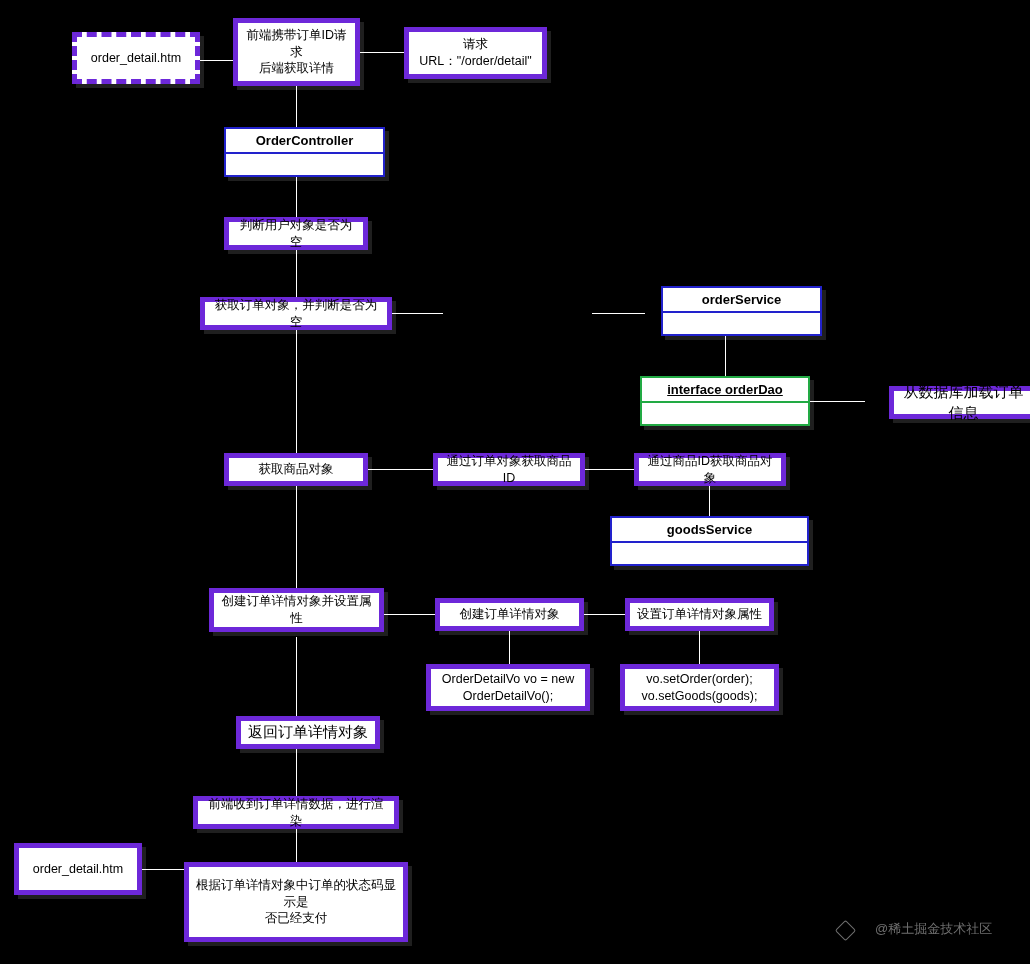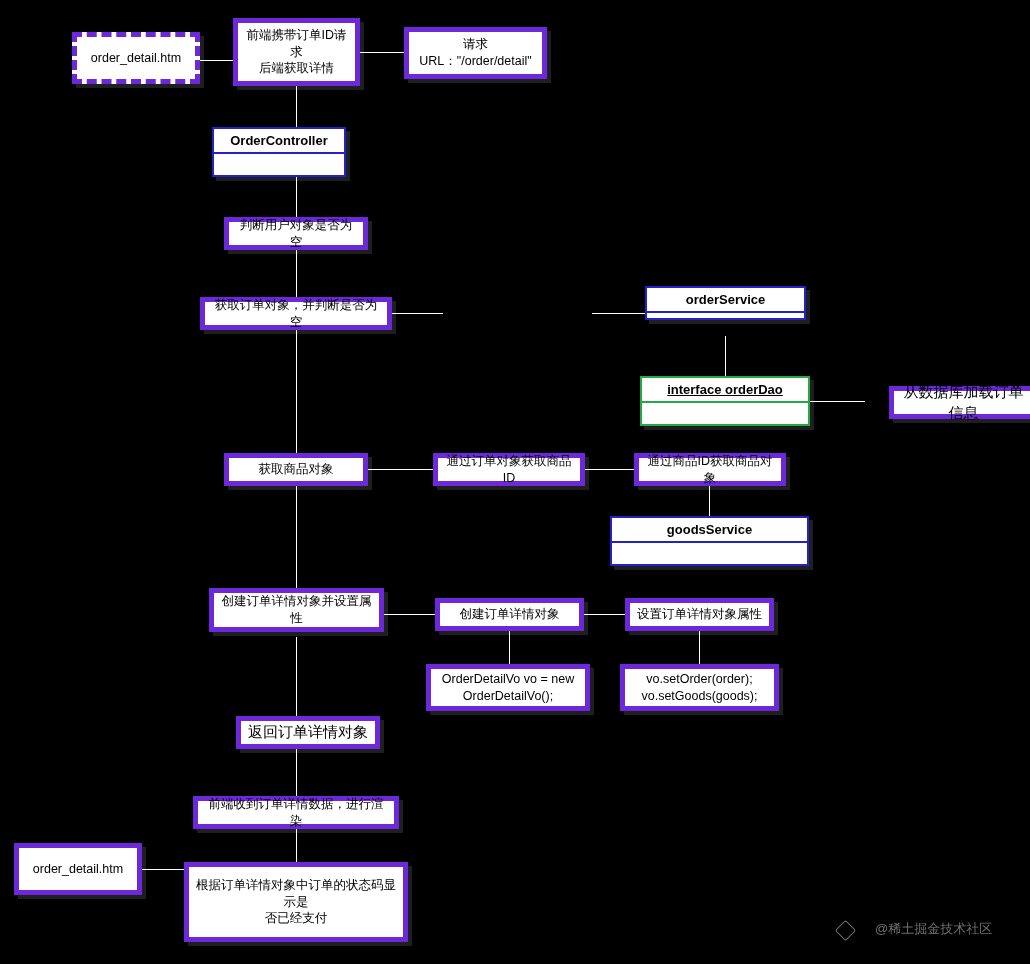--- a/index.html
+++ b/index.html
@@ -121,25 +121,25 @@
     <div class="node shadow" style="left: 625px; top: 598px; width: 149px; height: 33px; font-size: 12.5px;">设置订单详情对象属性</div>
     <div class="node shadow" style="left: 426px; top: 664px; width: 164px; height: 47px; font-size: 12.5px;">OrderDetailVo vo = new
 OrderDetailVo();</div>
     <div class="node shadow" style="left: 620px; top: 664px; width: 159px; height: 47px; font-size: 12.5px;">vo.setOrder(order);
 vo.setGoods(goods);</div>
     <div class="node shadow" style="left: 224px; top: 716px; width: 144px; height: 33px; font-size: 15px; margin-left: 12px;">返回订单详情对象</div>
     <div class="node shadow" style="left: 193px; top: 796px; width: 206px; height: 33px; font-size: 12.5px;">前端收到订单详情数据，进行渲染</div>
     <div class="node shadow" style="left: 14px; top: 843px; width: 128px; height: 52px; font-size: 12.5px;">order_detail.htm</div>
     <div class="node shadow" style="left: 184px; top: 862px; width: 224px; height: 80px; font-size: 12.5px;">根据订单详情对象中订单的状态码显示是
 否已经支付</div>
-    <div class="clsbox shadow" style="left: 212px; top: 127px; width: 134px; height: 50px; border: 2px solid rgb(34, 34, 204); box-shadow: rgba(255, 255, 255, 0.12) 4px 4px 0px;">
+    <div class="clsbox shadow" style="left: 224px; top: 127px; width: 161px; height: 50px; border: 2px solid rgb(34, 34, 204); box-shadow: rgba(255, 255, 255, 0.12) 4px 4px 0px;">
       <div class="hdr" style="border-bottom: 2px solid rgb(34, 34, 204);">OrderController</div>
       <div class="body"></div>
     </div>
-    <div class="clsbox shadow" style="left: 645px; top: 286px; width: 161px; height: 34px; border: 2px solid rgb(34, 34, 204); box-shadow: rgba(255, 255, 255, 0.12) 4px 4px 0px;">
+    <div class="clsbox shadow" style="left: 661px; top: 286px; width: 161px; height: 50px; border: 2px solid rgb(34, 34, 204); box-shadow: rgba(255, 255, 255, 0.12) 4px 4px 0px;">
       <div class="hdr" style="border-bottom: 2px solid rgb(34, 34, 204);">orderService</div>
       <div class="body"></div>
     </div>
     <div class="clsbox shadow" style="left: 640px; top: 376px; width: 170px; height: 50px; border: 2px solid rgb(34, 170, 68); box-shadow: rgba(255, 255, 255, 0.12) 4px 4px 0px;">
       <div class="hdr" style="border-bottom: 2px solid rgb(34, 170, 68); text-decoration: underline;">interface orderDao</div>
       <div class="body"></div>
     </div>
     <div class="clsbox shadow" style="left: 610px; top: 516px; width: 199px; height: 50px; border: 2px solid rgb(34, 34, 204); box-shadow: rgba(255, 255, 255, 0.12) 4px 4px 0px;">
       <div class="hdr" style="border-bottom: 2px solid rgb(34, 34, 204);">goodsService</div>
       <div class="body"></div>

